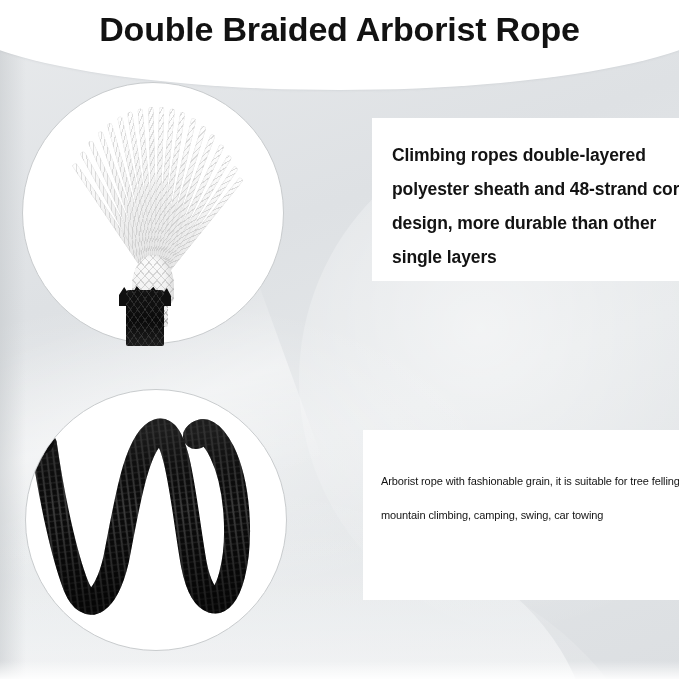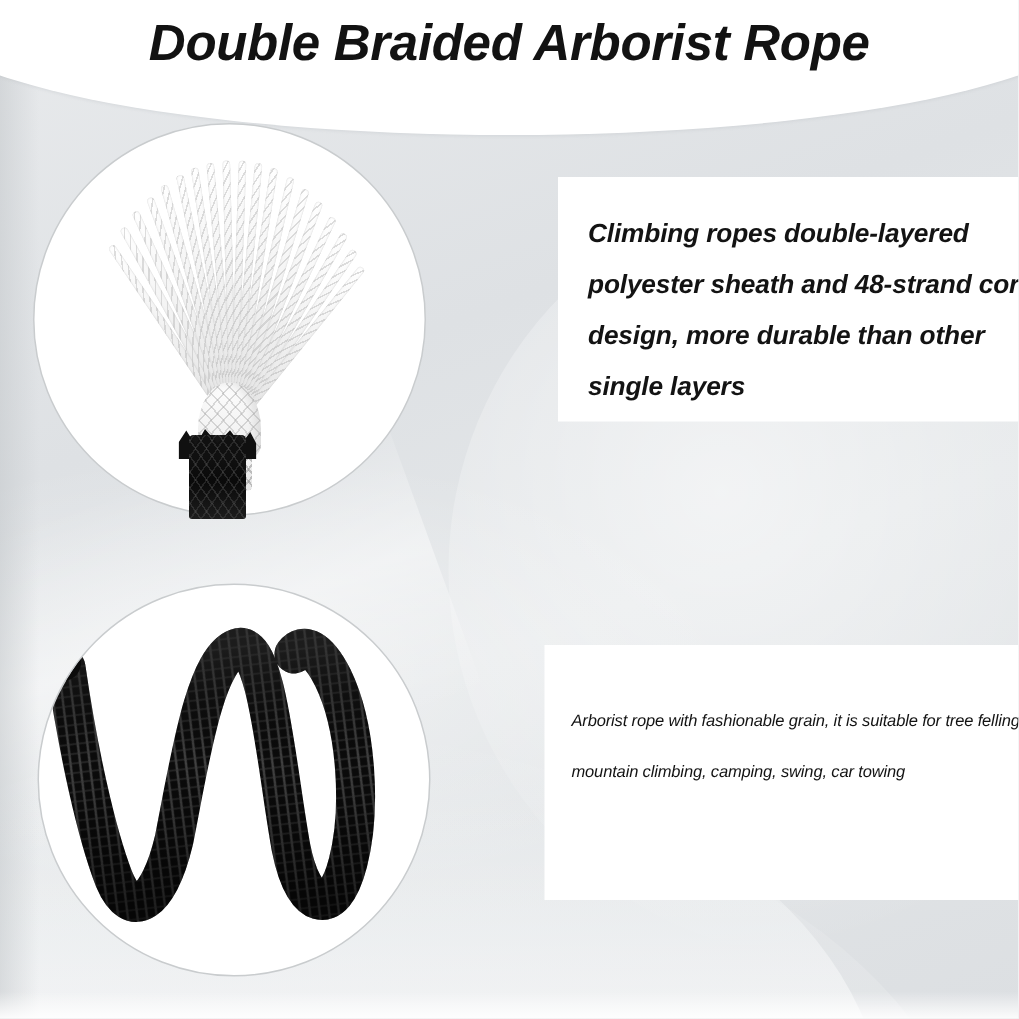--- a/index.html
+++ b/index.html
@@ -7,21 +7,20 @@
     padding: 0;
     background: #ffffff;
   }
   #stage {
     position: relative;
     width: 679px;
     height: 679px;
     overflow: hidden;
     font-family: "Liberation Sans", sans-serif;
     background: #e3e6e8;
-    font-style: italic;
   }
 
   
   .bg-base {
     position: absolute;
     inset: 0;
     background:
       linear-gradient(160deg, #e8eaec 0%, #dee1e4 35%, #e4e7e9 60%, #dcdfe2 100%);
   }
   .bg-sheen-right {

